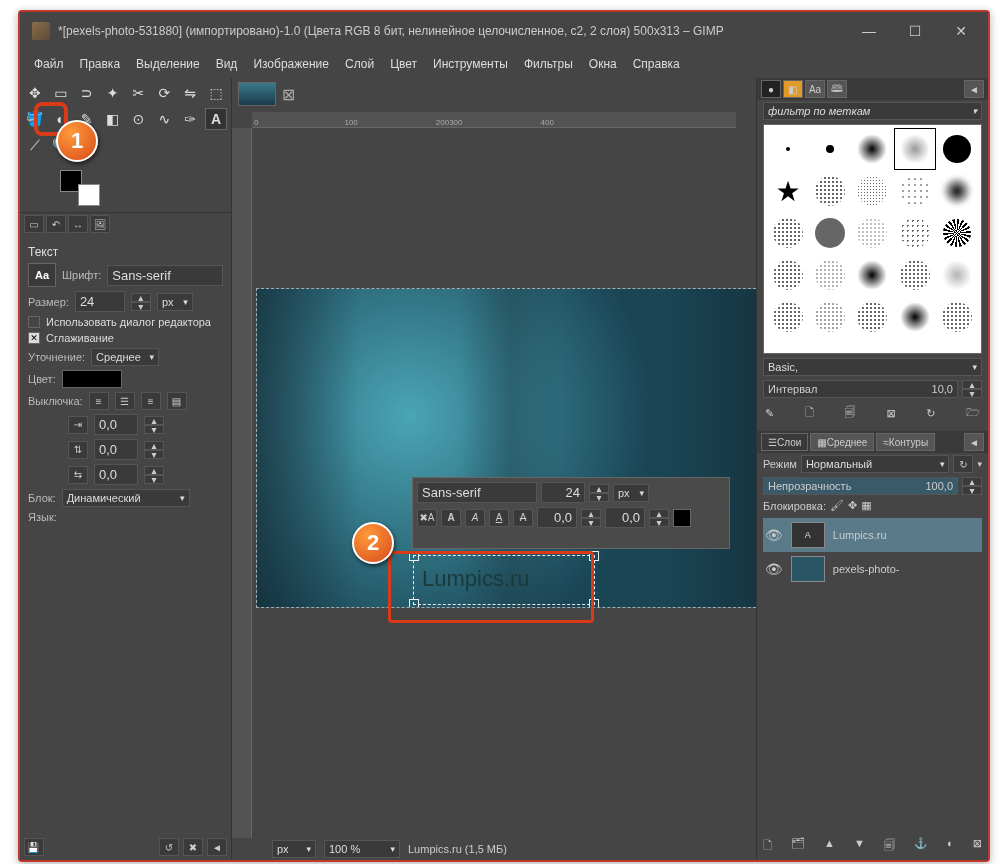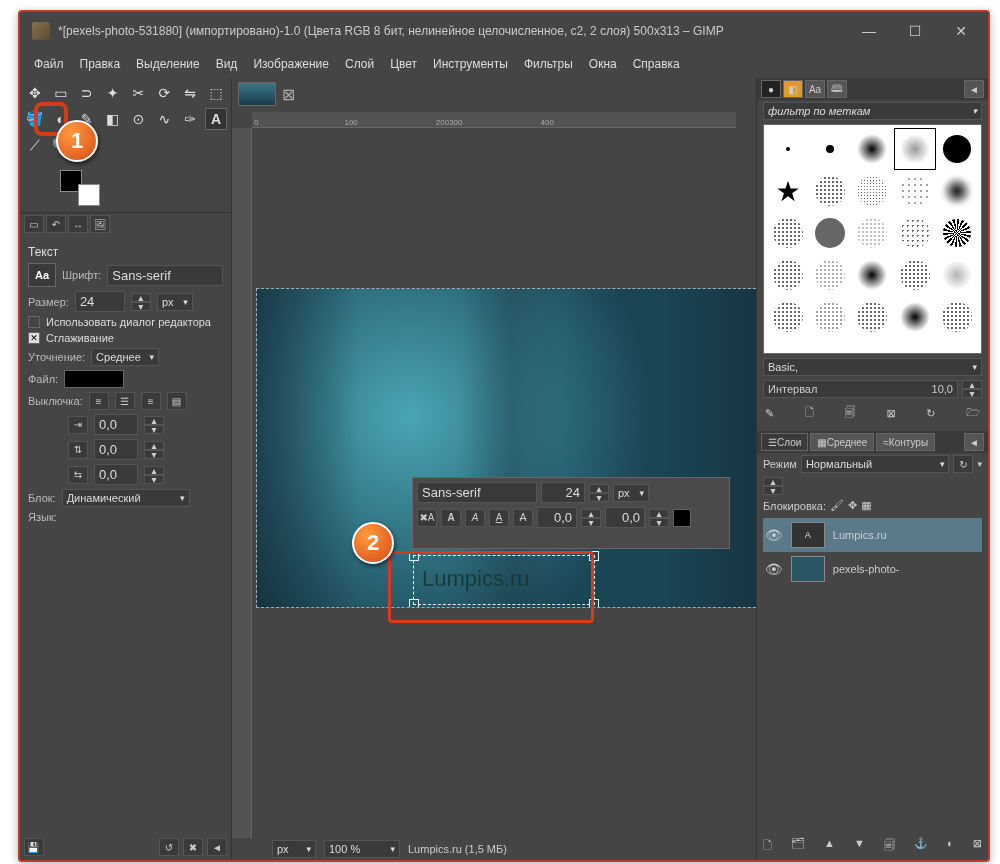--- a/index.html
+++ b/index.html
@@ -168,21 +168,21 @@
           <span>Сглаживание</span>
         </div>
         <div class="opt-row">
           <span class="opt-label">Уточнение:</span>
           <div class="dropdown" style="width:68px">
               <span>Среднее</span>
               <span class="chev">▾</span>
             </div>
         </div>
         <div class="opt-row">
-          <span class="opt-label">Файл:</span>
+          <span class="opt-label">Цвет:</span>
           <div class="colorswatch"></div>
         </div>
         <div class="opt-row">
           <span class="opt-label">Выключка:</span>
           <div class="btn-sm">≡</div>
           <div class="btn-sm">☰</div>
           <div class="btn-sm">≡</div>
           <div class="btn-sm">▤</div>
         </div>
         <div class="opt-row" style="padding-left:40px;">
@@ -429,20 +429,24 @@
       <div class="panel-row">
         <span>Режим</span>
         <div class="dropdown" style="flex:1">
             <span>Нормальный</span>
             <span class="chev">▾</span>
           </div>
         <div class="btn-sm">↻</div>
         <span class="chev">▾</span>
       </div>
       <div class="panel-row">
+        <div style="flex:1;background:#3a5a6a;border:1px solid #555;padding:2px 4px;display:flex;justify-content:space-between;">
+          <span>Непрозрачность</span>
+            <span>100,0</span>
+        </div>
         <div style="display:flex;flex-direction:column;">
             <div class="btn-sm" style="height:9px">▴</div>
             <div class="btn-sm" style="height:9px">▾</div>
           </div>
       </div>
       <div class="panel-row">
         <span>Блокировка:</span>
         <span>🖌</span>
         <span>✥</span>
         <span>▦</span>

